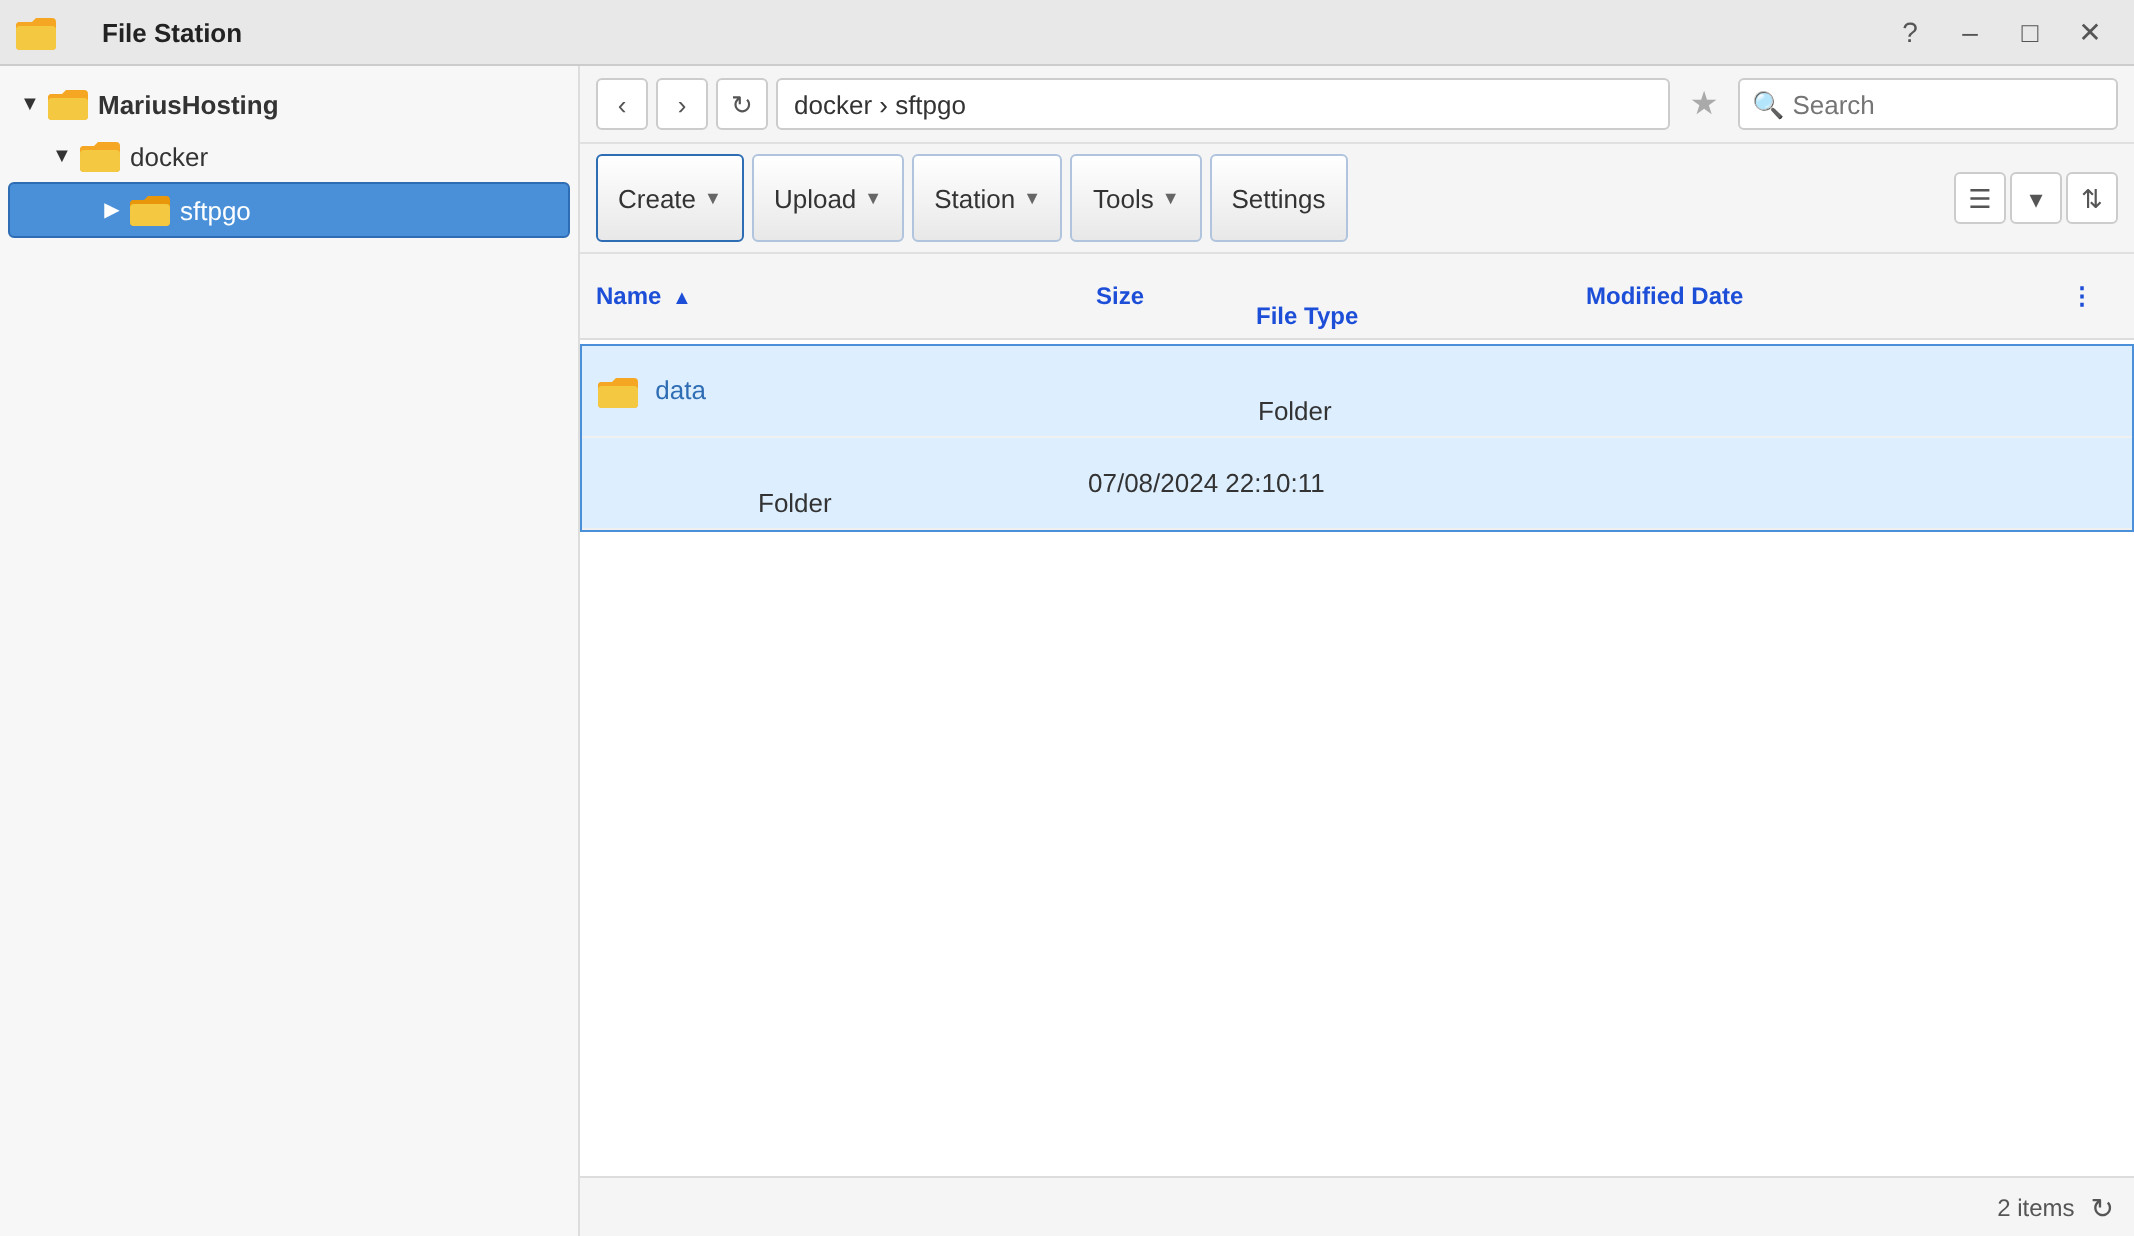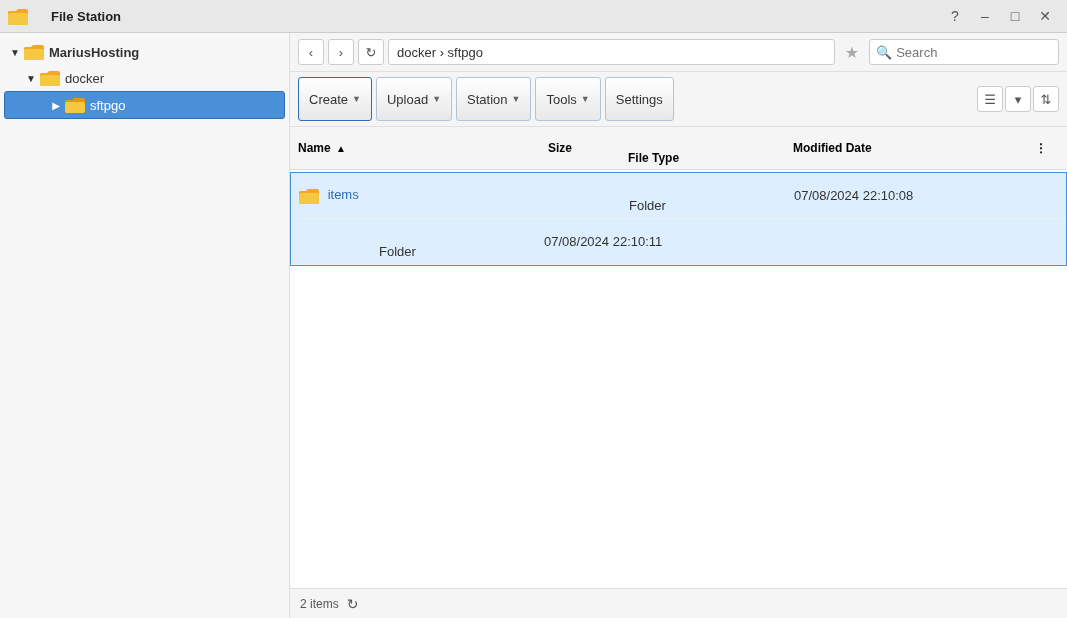--- a/index.html
+++ b/index.html
@@ -89,41 +89,41 @@
     .view-btn {
       border: 1px solid #ccc; background: white; border-radius: 3px;
       width: 26px; height: 26px; cursor: pointer; display: flex;
       align-items: center; justify-content: center; font-size: 13px; color: #555;
     }
 
     
     .file-list { flex: 1; overflow-y: auto; }
     .file-list-header {
       display: flex; align-items: center; border-bottom: 1px solid #ddd;
-      background: #f5f5f5; font-size: 12px; color: #000000; font-weight: 600;
+      background: #f5f5f5; font-size: 12px; color: #1d4ed8; font-weight: 600;
       padding: 4px 8px; position: sticky; top: 0;
     }
     .col-name { flex: 0 0 250px; }
     .col-size { flex: 0 0 80px; }
     .col-type { flex: 0 0 120px; margin-top: 20px; }
     .col-date { flex: 1; padding-left: 45px; }
     .col-more { width: 24px; }
     .sort-arrow { font-size: 10px; margin-left: 2px; }
 
     .file-row {
       display: flex; align-items: center; padding: 5px 8px;
       border-bottom: 1px solid #f0f0f0; cursor: pointer; color: #333;
     }
     .file-row.selected { background: #ddeeff; }
     .file-name { color: #2e6db4; }
 
     
     .status-bar {
       border-top: 1px solid #ddd; background: #f5f5f5; padding: 4px 10px;
-      display: flex; align-items: center; justify-content: flex-start; gap: 8px;
+      display: flex; align-items: center; justify-content: flex-end; gap: 8px;
       font-size: 12px; color: #555; height: 30px;
     }
     .refresh-btn {
       background: transparent; border: none; cursor: pointer; font-size: 14px;
       color: #555; display: flex; align-items: center;
     }
 
     
     .folder-svg { width: 20px; height: 18px; display: inline-block; vertical-align: middle; margin-right: 5px; }
   </style>
@@ -237,30 +237,27 @@
       </div>
 
       <div style="border: 1.5px solid #4a90d9; margin: 2px 0;">
         <div class="file-row selected">
           <div class="col-name">
             <svg style="width:20px;height:18px;display:inline-block;vertical-align:middle;margin-right:5px;" viewBox="0 0 20 18">
               <rect x="0" y="4" width="20" height="13" rx="2" fill="#f5a623"></rect>
               <rect x="0" y="6" width="20" height="11" rx="2" fill="#f5c842"></rect>
               <path d="M0 6 Q0 4 2 4 L7 4 L9 2 L18 2 Q20 2 20 4 L20 6 Z" fill="#f5a623"></path>
             </svg>
-            <span class="file-name">items</span>
+            <span class="file-name">data</span>
           </div>
           <div class="col-size">
             <span></span>
           </div>
           <div class="col-type">
             <span>Folder</span>
-          </div>
-          <div class="col-date">
-            <span>07/08/2024 22:10:08</span>
           </div>
         </div>
         <div class="file-row selected">
           <div class="col-size">
             <span></span>
           </div>
           <div class="col-type">
             <span>Folder</span>
           </div>
           <div class="col-date">

